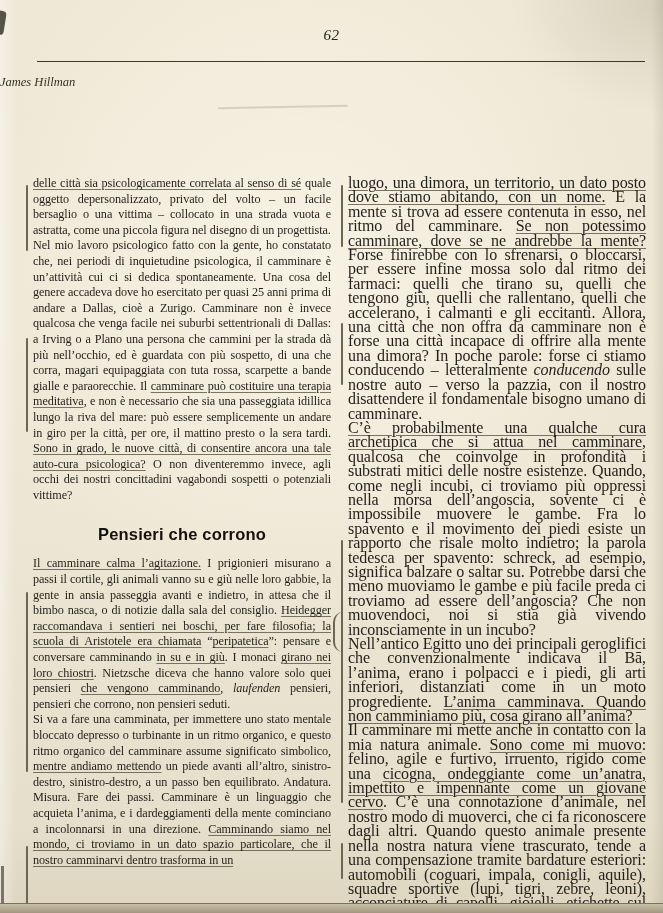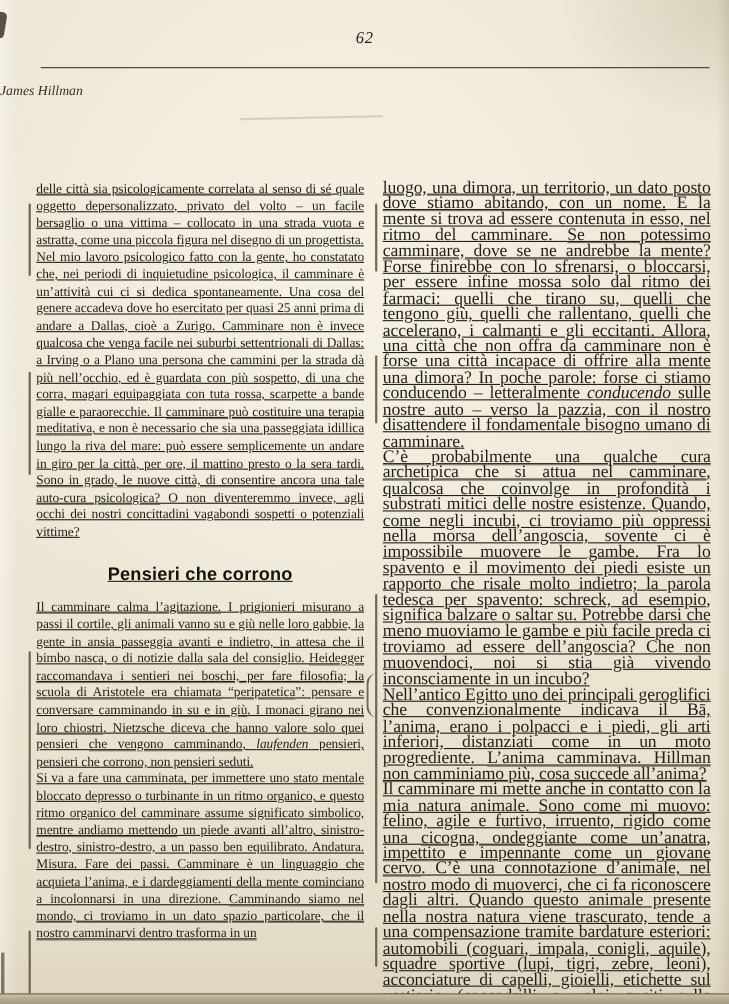--- a/index.html
+++ b/index.html
@@ -29,22 +29,22 @@
   .edge-mark-bl{position:absolute;left:1px;top:866px;width:3px;height:47px;background:#4a443a;opacity:.7;}
 
   .folio{position:absolute;top:27px;left:0;right:0;text-align:center;
     font-style:italic;font-size:15px;letter-spacing:.5px;color:#26241e;}
   .header-rule{position:absolute;top:61px;left:37px;width:608px;height:1px;background:#3d392f;}
   .running-head{position:absolute;top:75px;left:0;right:0;text-align:left;
     font-style:italic;font-size:12.5px;color:#333028;}
   .ghost-line{position:absolute;top:106px;left:218px;width:130px;height:2px;
     background:rgba(140,130,106,.28);border-radius:2px;transform:rotate(-1.2deg);}
 
-  .col{position:absolute;top:164px;width:298px;text-align:justify;
-    hyphens:auto;text-decoration:underline;-webkit-hyphens:auto;}
+  .col{position:absolute;top:176px;width:298px;text-align:justify;
+    hyphens:auto;-webkit-hyphens:auto;}
   .col-left{left:33px;font-size:12.2px;line-height:15.6px;letter-spacing:-0.08px;}
   .col-right{left:348px;font-size:16px;line-height:14.4px;letter-spacing:-0.1px;}
   .col p{margin:0;}
   .col h2{font-family:"Liberation Sans", sans-serif;font-weight:bold;
     font-size:16.5px;line-height:18px;margin:22px 0 13px 0;color:#14120d;
     letter-spacing:.2px;text-align:center;}
   em{font-style:italic;}
   .u{text-decoration:underline;text-decoration-color:rgba(92,83,66,.8);
     text-decoration-thickness:1px;text-underline-offset:2px;}
   .sc{font-variant:small-caps;letter-spacing:.4px;}
@@ -72,21 +72,21 @@
   <div class="col col-left">
       <p><span class="u">delle città sia psicologicamente correlata al senso di sé</span> quale oggetto depersonalizzato, privato del volto – un facile bersaglio o una vittima – collocato in una strada vuota e astratta, come una piccola figura nel disegno di un progettista.</p>
       <p>Nel mio lavoro psicologico fatto con la gente, ho constatato che, nei periodi di inquietudine psicologica, il camminare è un’attività cui ci si dedica spontaneamente. Una cosa del genere accadeva dove ho esercitato per quasi 25 anni prima di andare a Dallas, cioè a Zurigo. Camminare non è invece qualcosa che venga facile nei suburbi settentrionali di Dallas: a Irving o a Plano una persona che cammini per la strada dà più nell’occhio, ed è guardata con più sospetto, di una che corra, magari equipaggiata con tuta rossa, scarpette a bande gialle e paraorecchie. Il <span class="u">camminare può costituire una terapia meditativa</span>, e non è necessario che sia una passeggiata idillica lungo la riva del mare: può essere semplicemente un andare in giro per la città, per ore, il mattino presto o la sera tardi. <span class="u">Sono in grado, le nuove città, di consentire ancora una tale auto-cura psicologica?</span> O non diventeremmo invece, agli occhi dei nostri concittadini vagabondi sospetti o potenziali vittime?</p>
       <h2>Pensieri che corrono</h2>
       <p><span class="u">Il camminare calma l’agitazione.</span> I prigionieri misurano a passi il cortile, gli animali vanno su e giù nelle loro gabbie, la gente in ansia passeggia avanti e indietro, in attesa che il bimbo nasca, o di notizie dalla sala del consiglio. <span class="u">Heidegger raccomandava i sentieri nei boschi, per fare filosofia; la scuola di Aristotele era chiamata</span> “<span class="u">peripatetica</span>”: pensare e conversare camminando <span class="u">in su e in giù</span>. I monaci <span class="u">girano nei loro chiostri</span>. Nietzsche diceva che hanno valore solo quei pensieri <span class="u">che vengono camminando</span>, <em>laufenden</em> pensieri, pensieri che corrono, non pensieri seduti.</p>
       <p>Si va a fare una camminata, per immettere uno stato mentale bloccato depresso o turbinante in un ritmo organico, e questo ritmo organico del camminare assume significato simbolico, <span class="u">mentre andiamo mettendo</span> un piede avanti all’altro, sinistro-destro, sinistro-destro, a un passo ben equilibrato. Andatura. Misura. Fare dei passi. Camminare è un linguaggio che acquieta l’anima, e i dardeggiamenti della mente cominciano a incolonnarsi in una direzione. <span class="u">Camminando siamo nel mondo, ci troviamo in un dato spazio particolare, che il nostro camminarvi dentro trasforma in un</span></p>
     </div>
   <div class="col col-right">
       <p><span class="u">luogo, una dimora, un territorio, un dato posto dove stiamo abitando, con un nome.</span> E la mente si trova ad essere contenuta in esso, nel ritmo del camminare. <span class="u">Se non potessimo camminare, dove se ne andrebbe la mente?</span> Forse finirebbe con lo sfrenarsi, o bloccarsi, per essere infine mossa solo dal ritmo dei farmaci: quelli che tirano su, quelli che tengono giù, quelli che rallentano, quelli che accelerano, i calmanti e gli eccitanti. Allora, una città che non offra da camminare non è forse una città incapace di offrire alla mente una dimora? In poche parole: forse ci stiamo conducendo – letteralmente <em>conducendo</em> sulle nostre auto – verso la pazzia, con il nostro disattendere il fondamentale bisogno umano di camminare.</p>
       <p><span class="u">C’è probabilmente una qualche cura archetipica che si attua nel camminare</span>, qualcosa che coinvolge in profondità i substrati mitici delle nostre esistenze. Quando, come negli incubi, ci troviamo più oppressi nella morsa dell’angoscia, sovente ci è impossibile muovere le gambe. Fra lo spavento e il movimento dei piedi esiste un rapporto che risale molto indietro; la parola tedesca per spavento: schreck, ad esempio, significa balzare o saltar su. Potrebbe darsi che meno muoviamo le gambe e più facile preda ci troviamo ad essere dell’angoscia? Che non muovendoci, noi si stia già vivendo inconsciamente in un incubo?</p>
-      <p>Nell’antico Egitto uno dei principali geroglifici che convenzionalmente indicava il Bā, l’anima, erano i polpacci e i piedi, gli arti inferiori, distanziati come in un moto progrediente. <span class="u">L’anima camminava. Hillman non camminiamo più, cosa succede all’anima?</span></p>
+      <p>Nell’antico Egitto uno dei principali geroglifici che convenzionalmente indicava il Bā, l’anima, erano i polpacci e i piedi, gli arti inferiori, distanziati come in un moto progrediente. <span class="u">L’anima camminava. Quando non camminiamo più, cosa girano all’anima?</span></p>
       <p>Il camminare mi mette anche in contatto con la mia natura animale. <span class="u">Sono come mi muovo</span>: felino, agile e furtivo, irruento, rigido come una <span class="u">cicogna, ondeggiante come un’anatra, impettito e impennante come un giovane cervo</span>. C’è una connotazione d’animale, nel nostro modo di muoverci, che ci fa riconoscere dagli altri. Quando questo animale presente nella nostra natura viene trascurato, tende a una compensazione tramite bardature esteriori: automobili (coguari, impala, conigli, aquile), squadre sportive (lupi, tigri, zebre, leoni), acconciature di capelli, gioielli, etichette sul vestiario (coccodrilli e volpi cuciti sulle magliette). Questi emblemi statici sono concepiti per una persona seduta in automobile, a un tavolo di riunioni, a pranzo, dove appare solo metà del corpo. Alla <span class="sc">tv</span> guardiamo teste parlanti o movimenti rapidi. Il <span class="u">camminare non si accorda col teleschermo</span>: lì possiamo vedere violenza, balzi eccitati in su e in giù, gente che si corre incontro o che fugge, sport, ballo, danza, ginnastica; ma dov’è la</p>
     </div>
 
   <div class="mark l" style="top:185px;height:66px;"></div>
   <div class="mark l" style="top:338px;height:94px;"></div>
   <div class="mark l" style="top:592px;height:180px;"></div>
   <div class="mark l" style="top:846px;height:60px;"></div>
   <div class="mark r" style="top:185px;height:62px;"></div>
   <div class="mark r" style="top:323px;height:62px;"></div>
   <div class="mark r" style="top:540px;height:263px;"></div>

